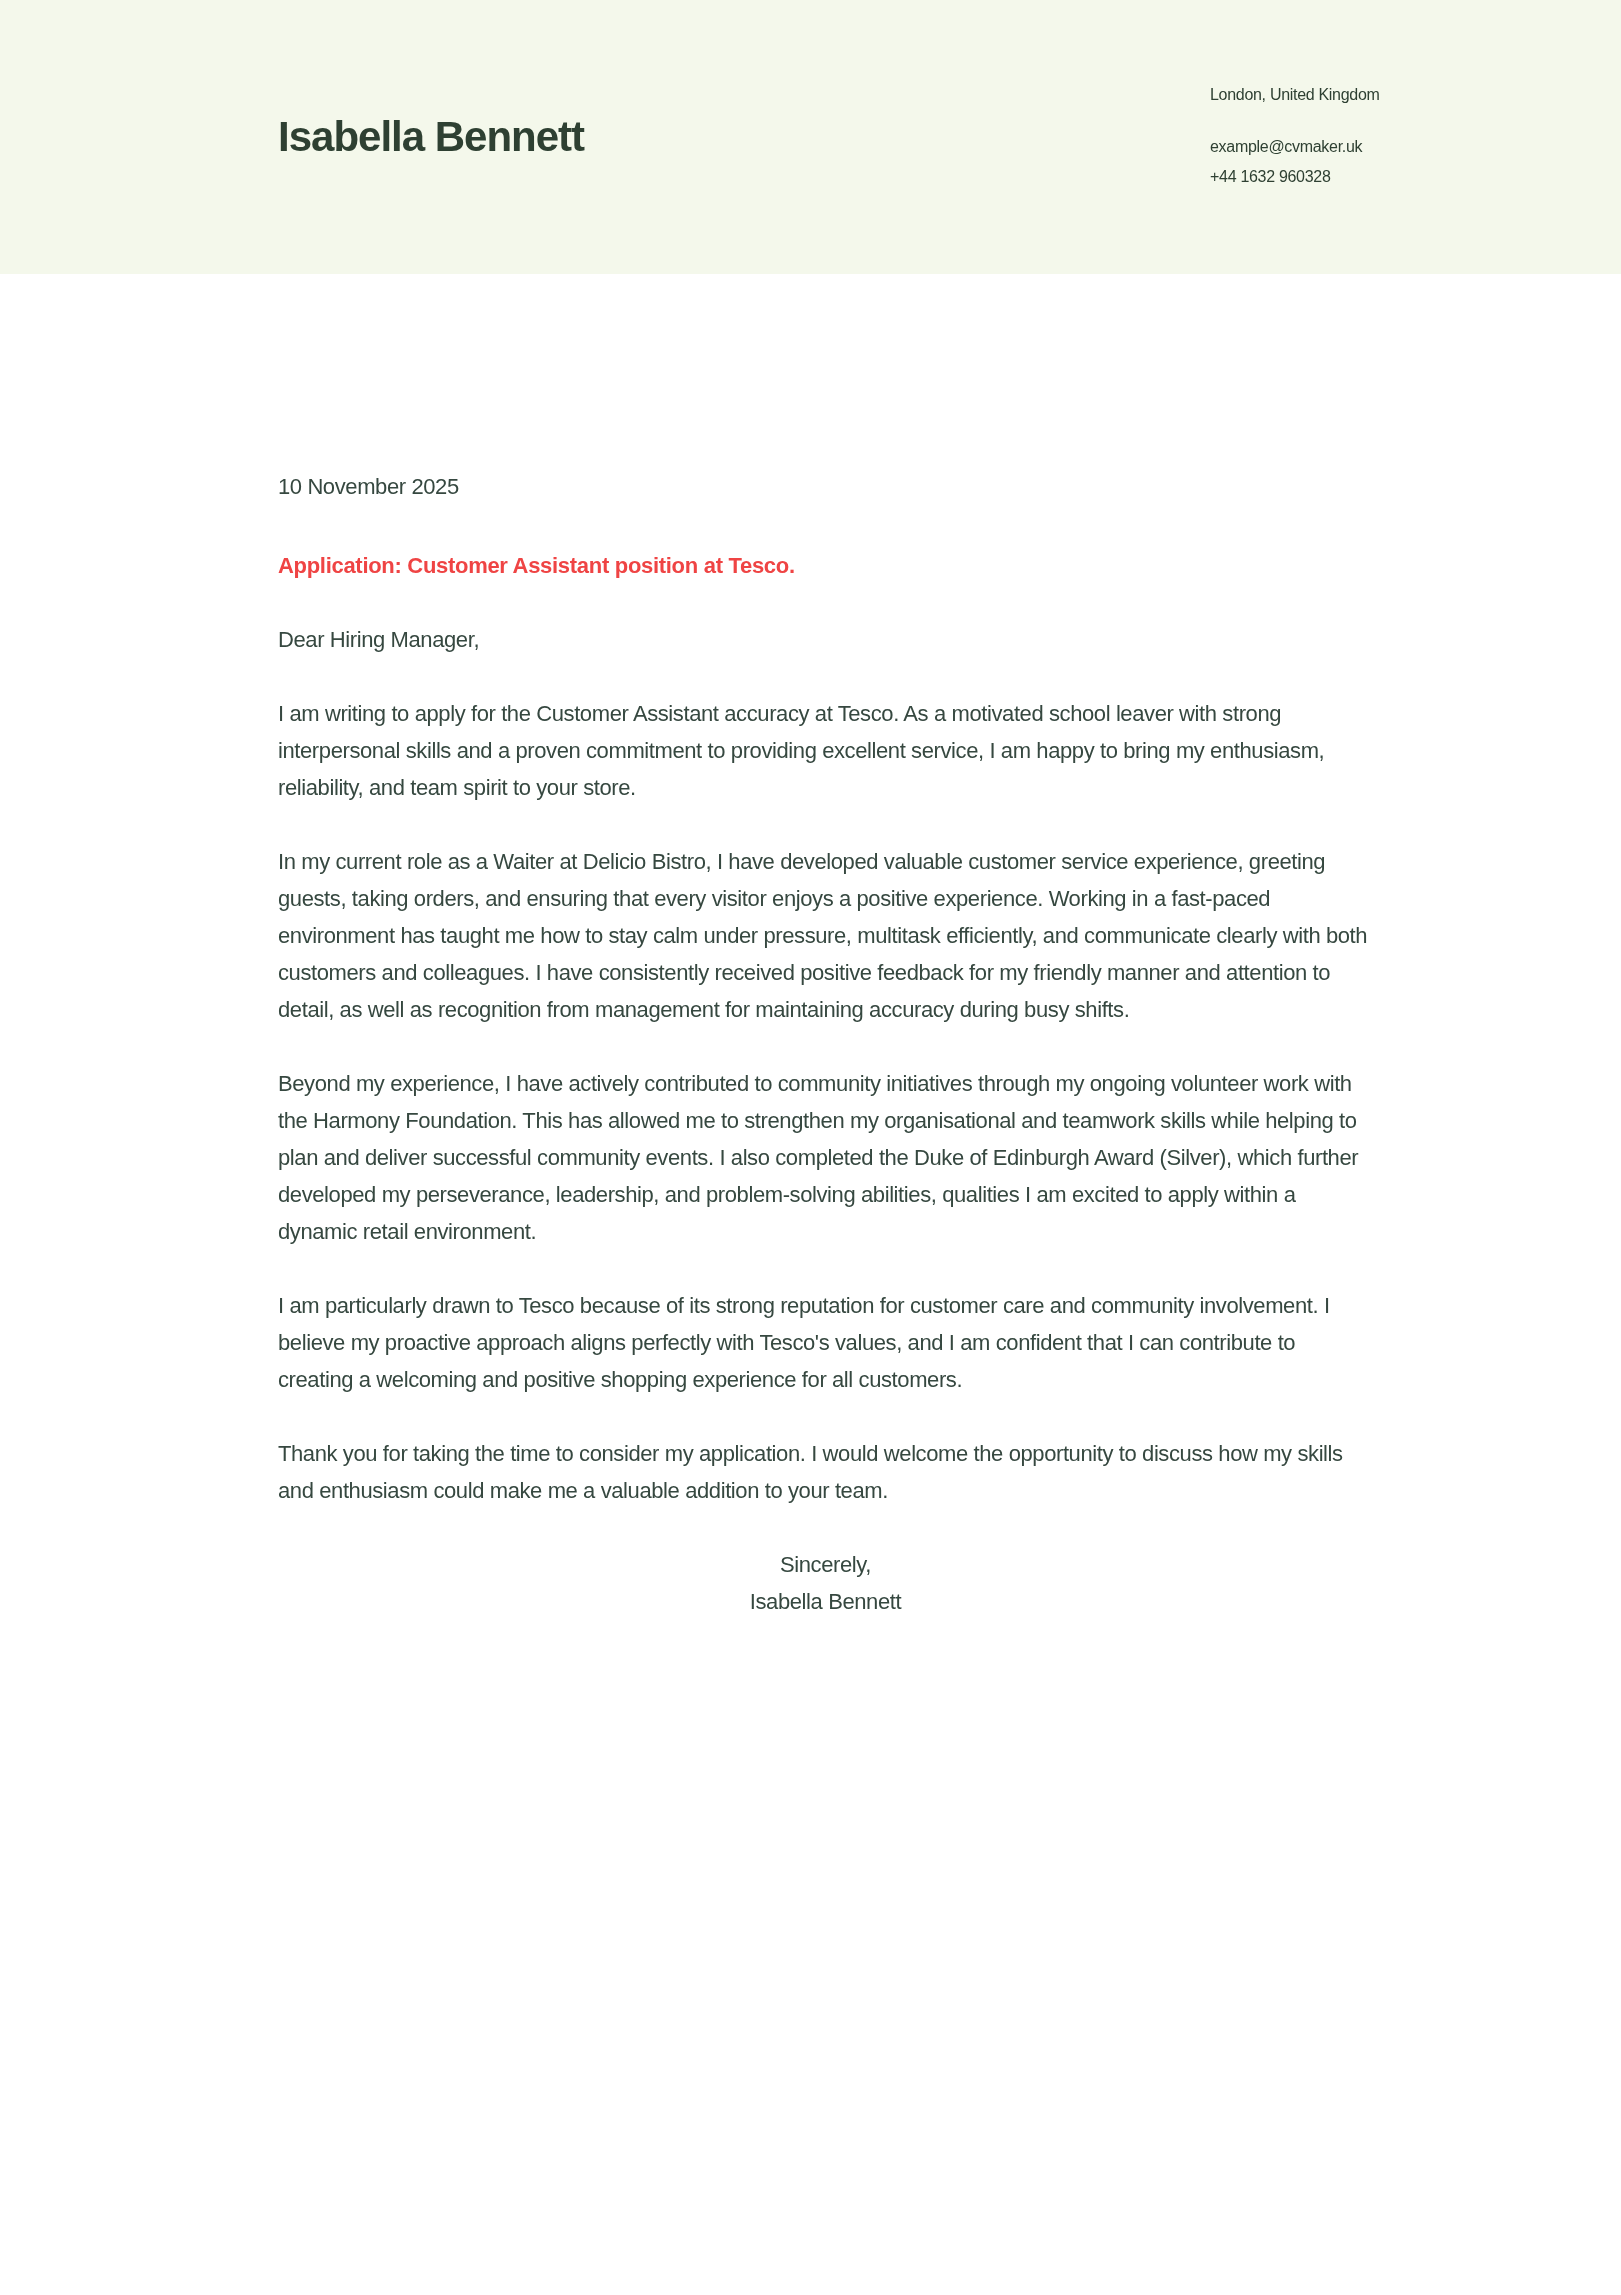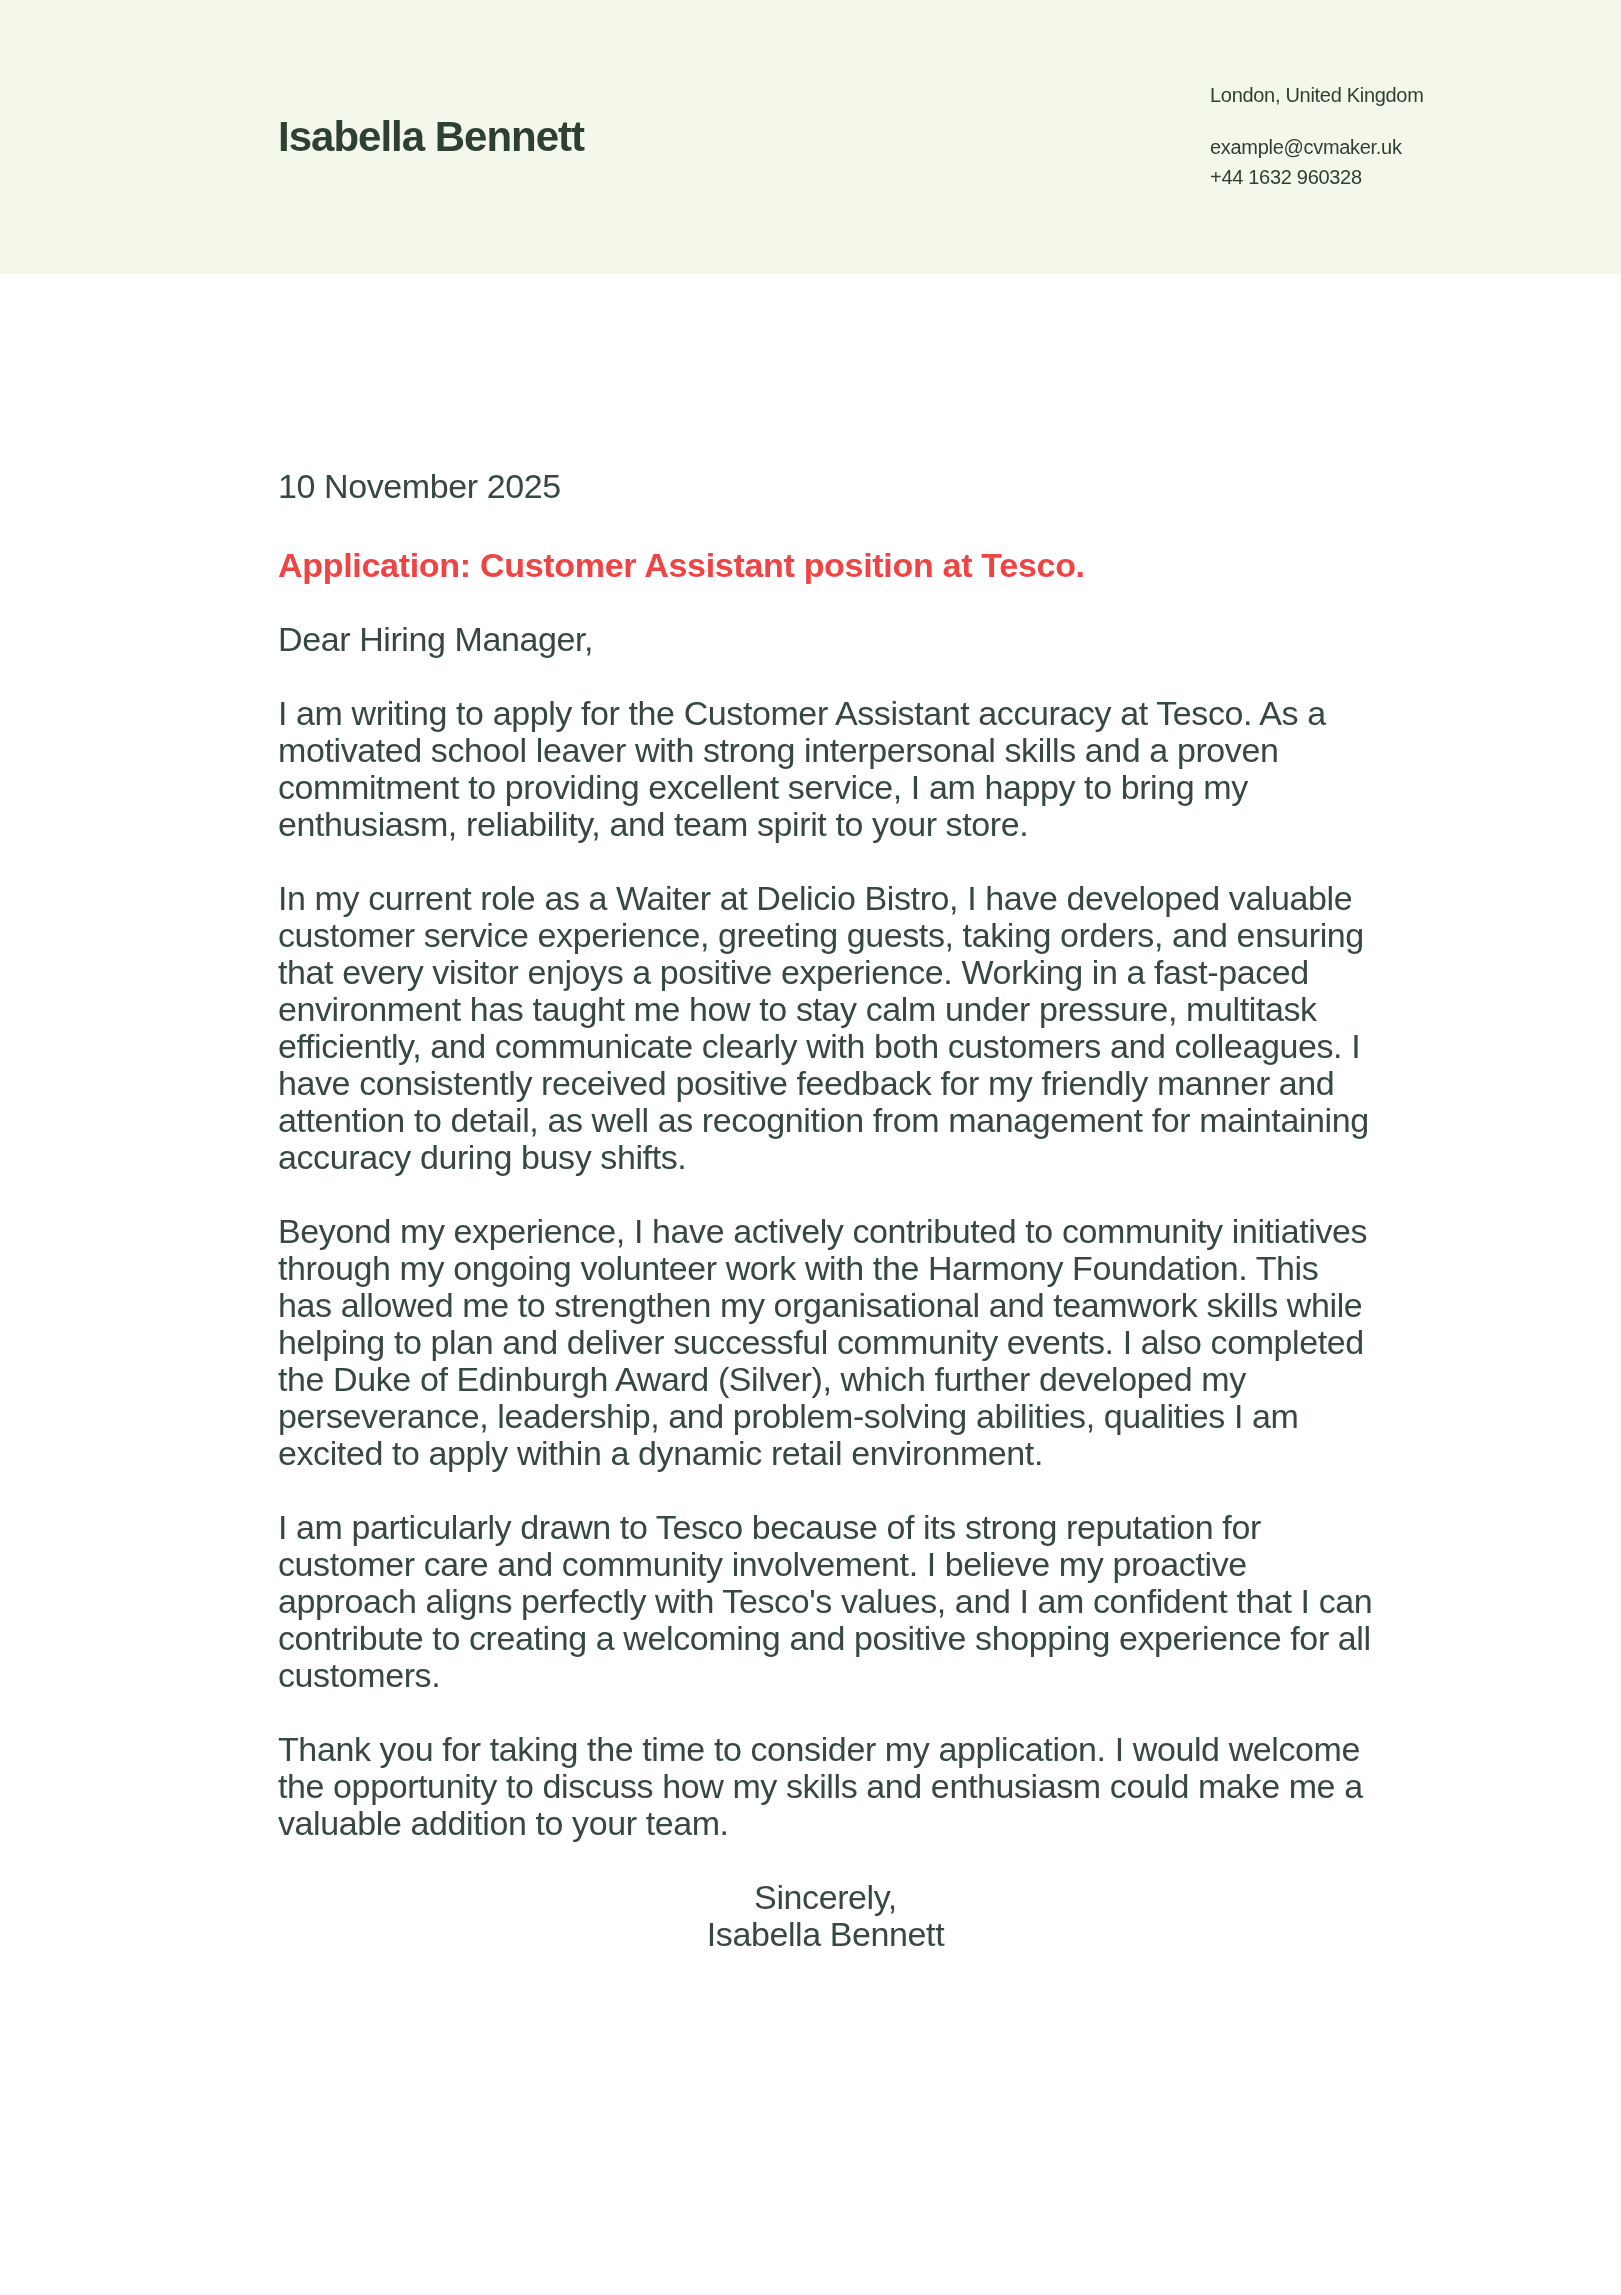--- a/index.html
+++ b/index.html
@@ -28,29 +28,29 @@
     font-size: 42px;
     font-weight: 600;
     letter-spacing: -1px;
     color: #2e4032;
     white-space: nowrap;
   }
   .contact {
     position: absolute;
     left: 1210px;
     top: 80px;
-    font-size: 20px;
+    font-size: 16px;
     line-height: 30px;
     letter-spacing: -0.3px;
     color: #2e4032;
   }
   .contact-location { margin-bottom: 22px; }
   .content {
     padding: 194px 249px 0 278px;
-    font-size: 34px;
+    font-size: 22px;
     line-height: 37px;
     letter-spacing: -0.4px;
     color: #364840;
   }
   .content p { margin: 0 0 37px 0; }
   .date-line { margin-bottom: 42px !important; }
   .subject-line { font-weight: 700; letter-spacing: -0.3px; color: #ef4444; }
   .closing-block { margin-top: 0; text-align: center; }
 </style>
 </head>

